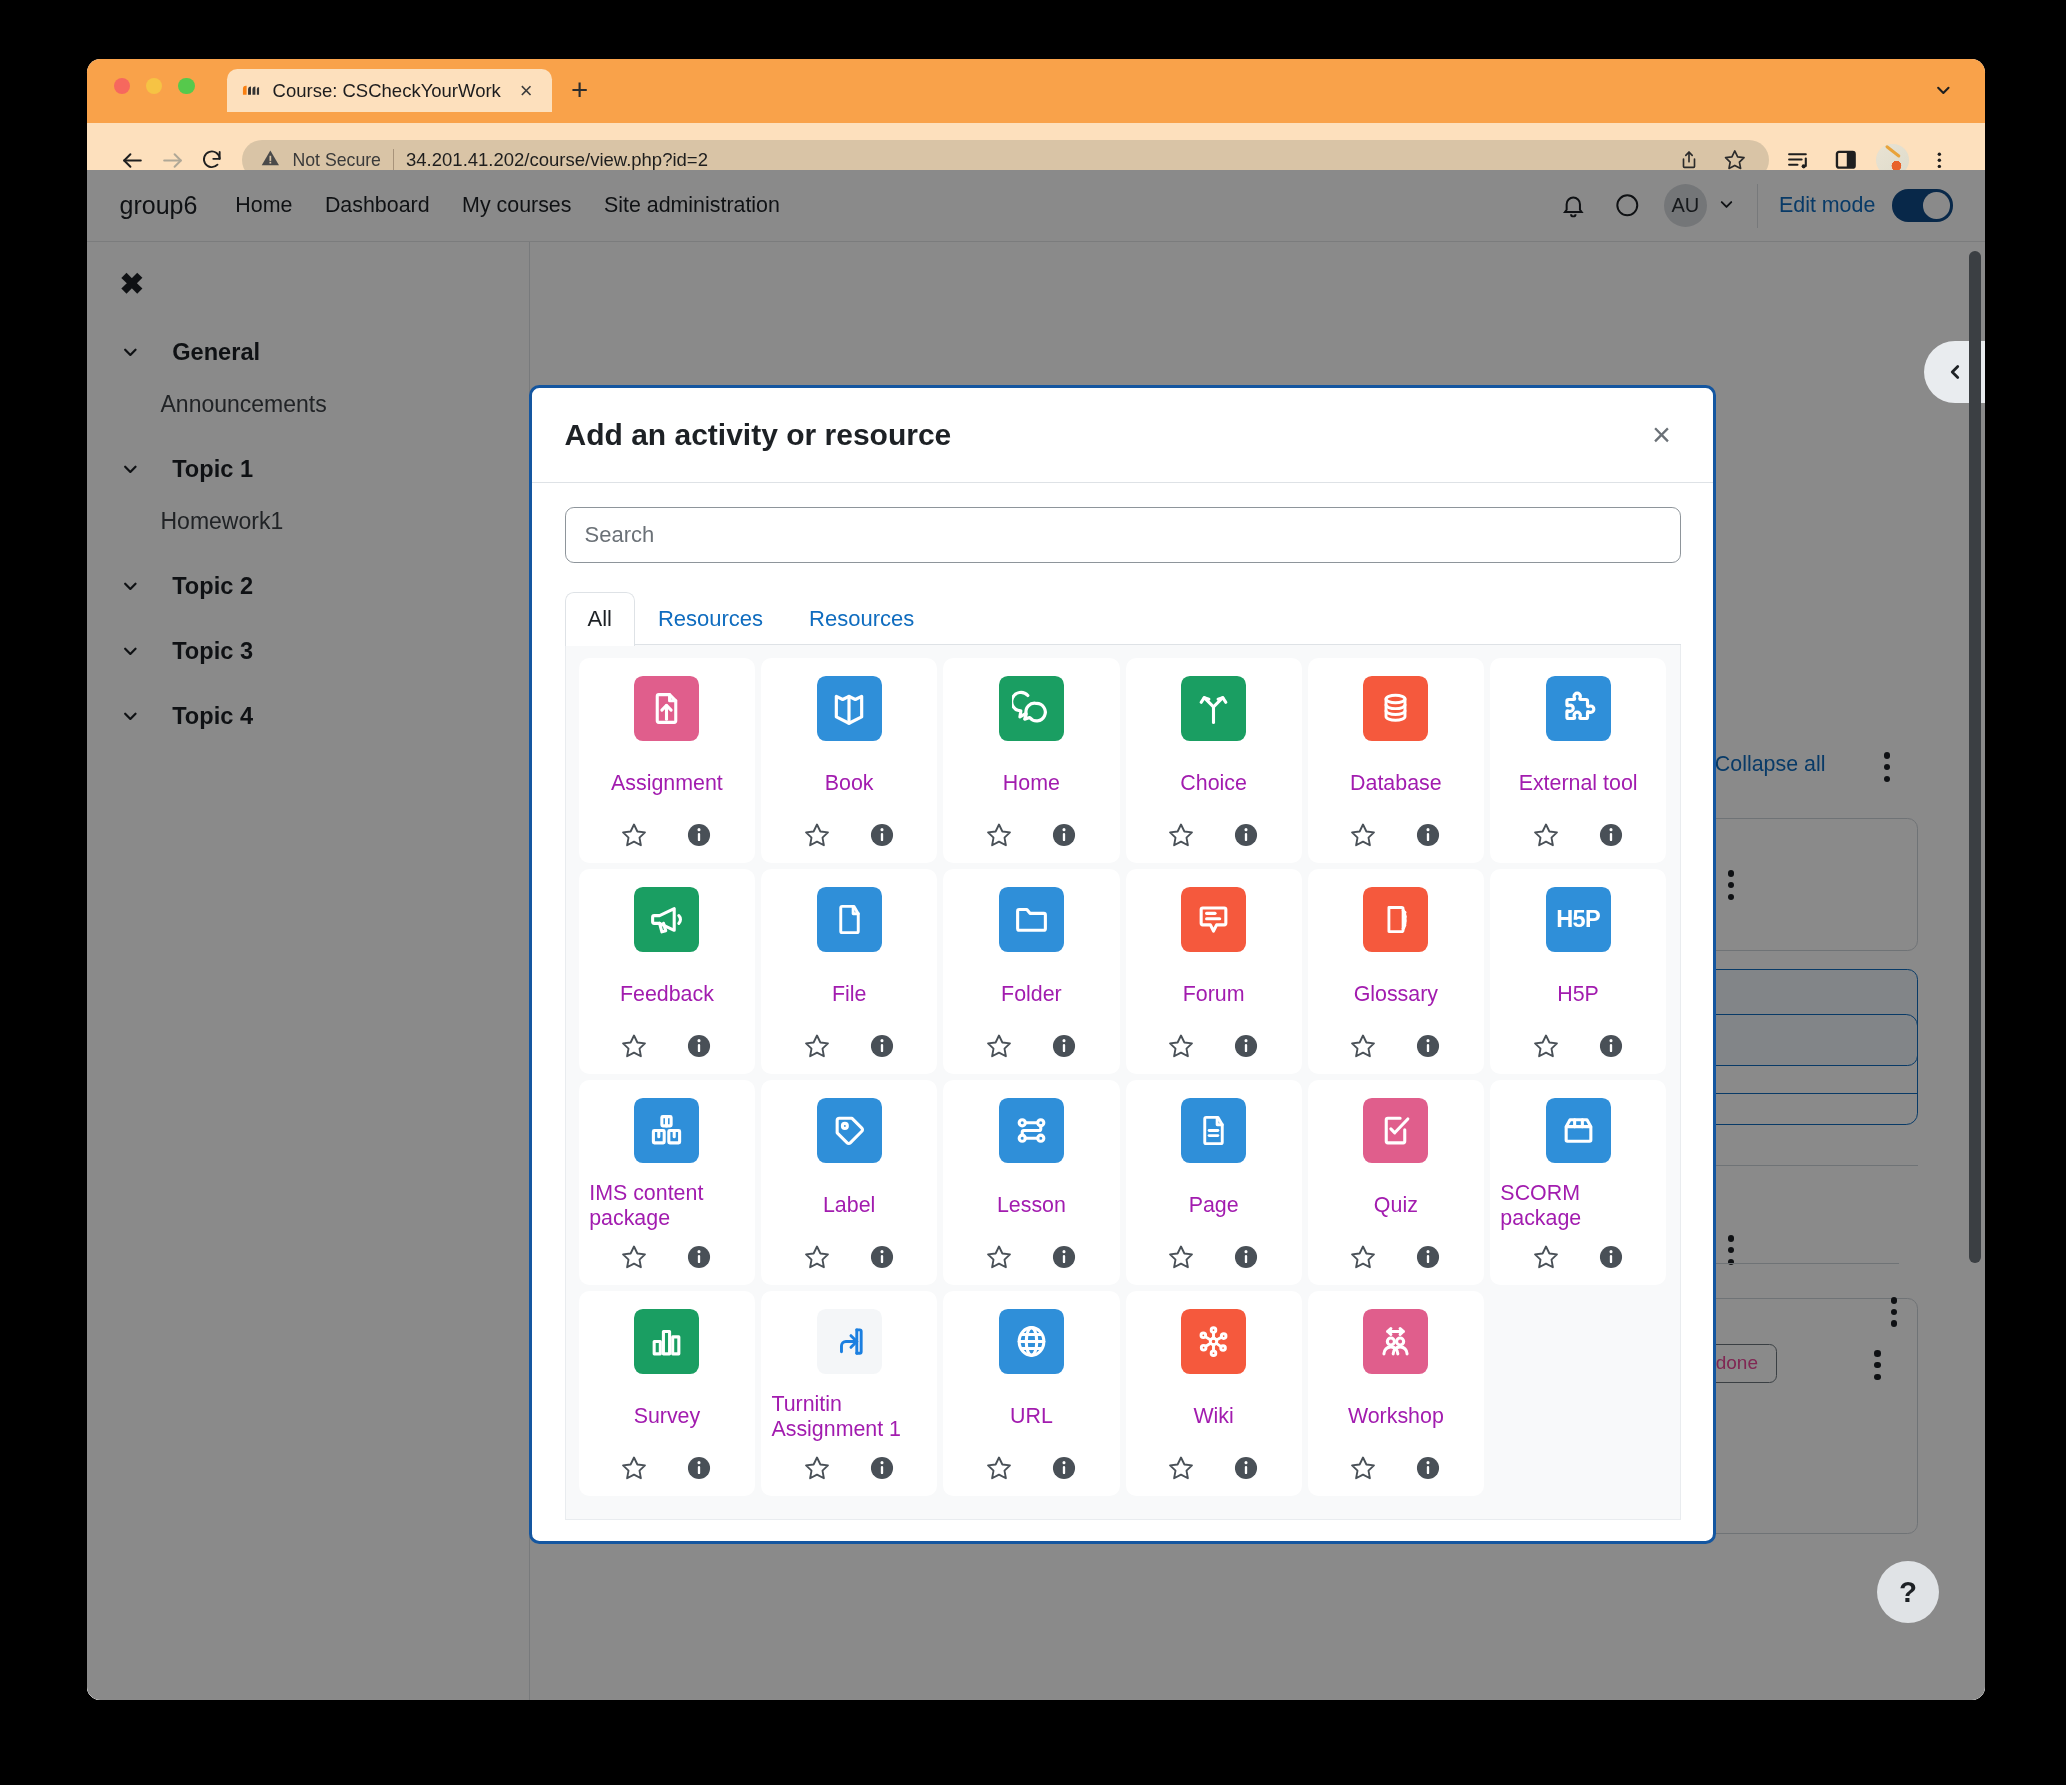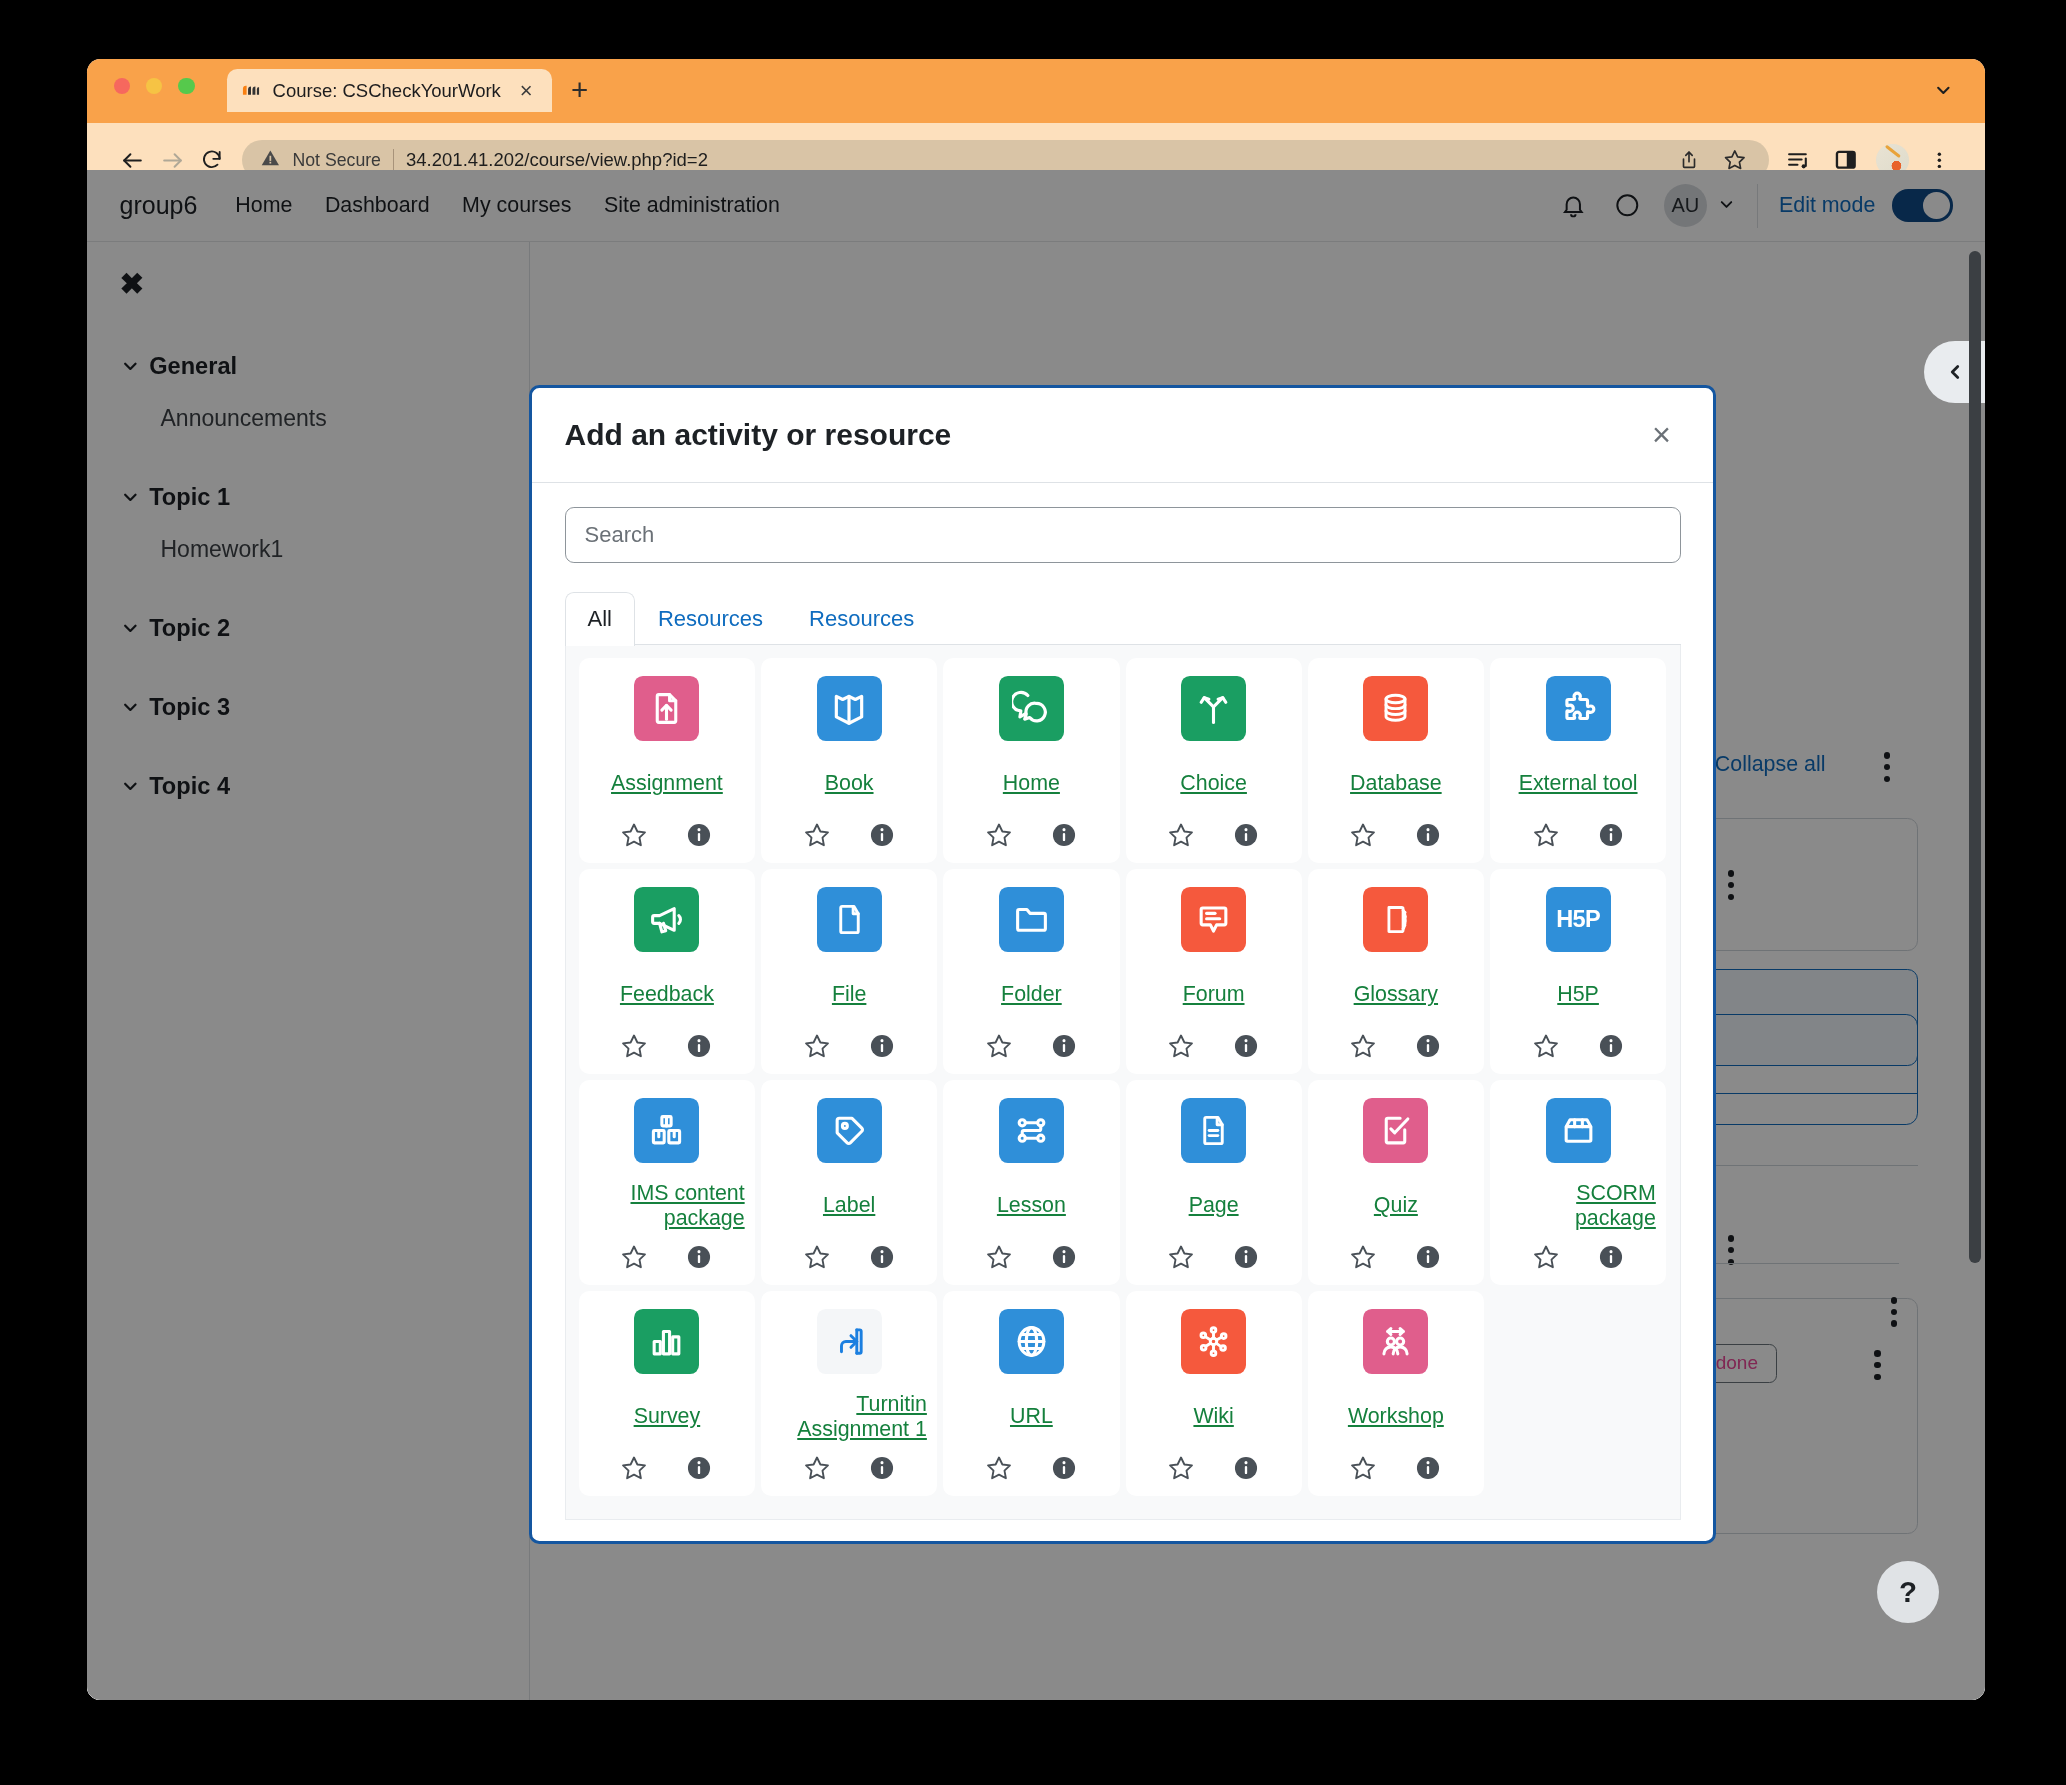--- a/index.html
+++ b/index.html
@@ -167,21 +167,21 @@
 
   
   .drawer {
     position: absolute; left: 0; top: 72px;
     width: 443px; bottom: 0;
     background: #fff;
     border-right: 0.7px solid #dee2e6;
     padding: 25px 32.5px;
   }
   .drawer-close { font-size: 29.5px; color: #1d2125; width: 35px; cursor: pointer; font-weight: 700;}
-  .ci-section { margin-top: 52px; display: flex; align-items: center; gap: 9px; cursor:pointer; }
+  .ci-section { margin-top: 38px; display: flex; align-items: center; gap: 32px; cursor:pointer; }
   .ci-chev { width: 20.7px; height: 20.7px; flex:none; }
   .ci-section-title { font-size: 23.6px; font-weight: 700; color: #1d2125; }
   .ci-item { margin-top: 25px; margin-left: 41px; font-size: 23px; color: #3d4247; cursor:pointer; }
 
   
   .course-main {
     position: absolute; left: 443px; top: 72px;
     right: 26.6px; bottom: 0;
     padding: 34px 59px 0 59px;
   }
@@ -318,27 +318,26 @@
     cursor: pointer;
     min-height: 205px;
   }
   .tile-icon {
     width: 65px; height: 65px; border-radius: 8.9px;
     display: flex; align-items: center; justify-content: center;
     flex: none;
   }
   .tile-icon svg { display:block; }
   .tile-label {
-    font-size: 21.4px; color: #15803d;
-    text-align: right; line-height: 1.18;
+    font-size: 21.4px; color: #a21caf;
+    text-align: left; line-height: 1.18;
     margin-top: 16.2px;
     flex: 1;
     display: flex; align-items: center;
     padding: 0 3px;
-    text-decoration: underline;
   }
   .tile-actions { display: flex; align-items: center; gap: 37px; margin-top: 10.3px; }
   .star-btn, .info-btn { cursor: pointer; display: flex; }
   .h5p-text {
     color: #fff; font-size: 23.6px; font-weight: 700;
     font-family: "Liberation Sans", sans-serif; letter-spacing: -0.7px;
   }
 </style>
 </head>
 <body>

